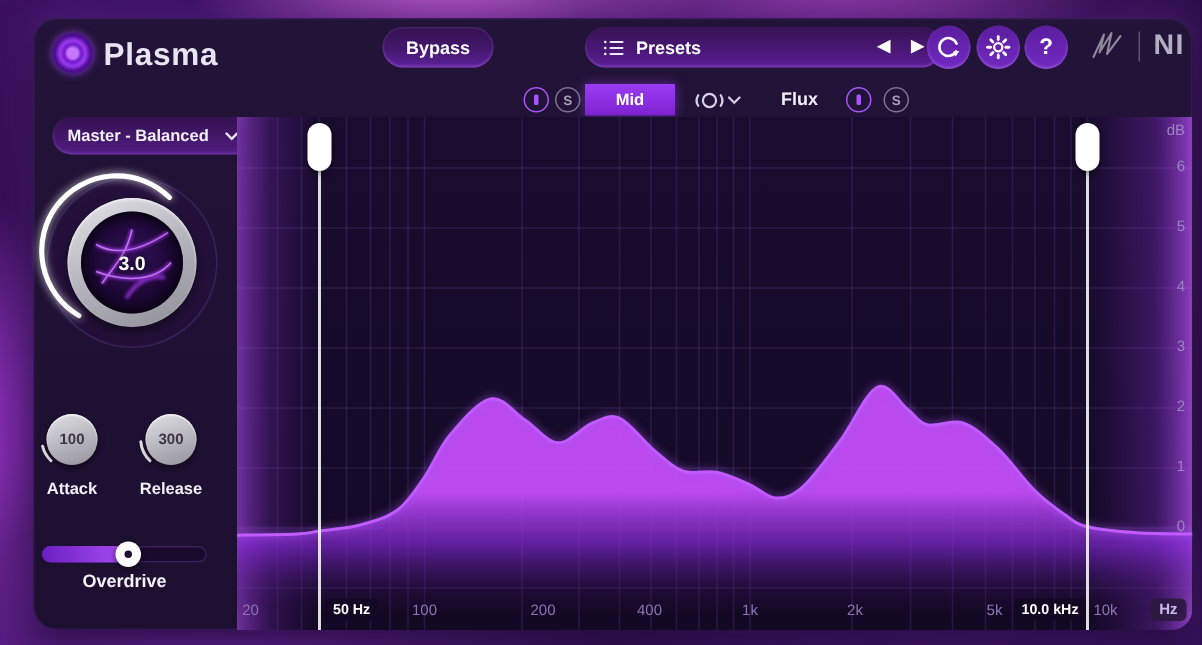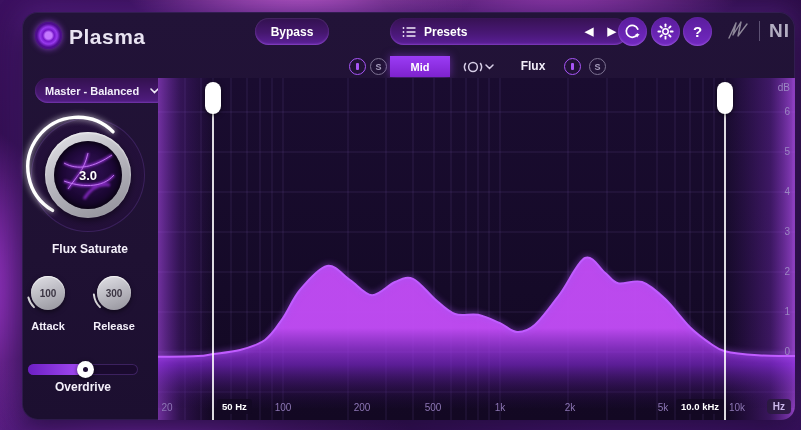--- a/index.html
+++ b/index.html
@@ -194,21 +194,20 @@
         </g>
         <g fill="none" stroke="#d18bff" stroke-width="1" opacity="0.8">
           <path d="M10 22 C 24 30, 40 26, 58 14"></path>
           <path d="M14 48 C 22 36, 30 30, 34 12"></path>
           <path d="M10 40 C 26 46, 48 48, 60 34"></path>
         </g>
       </svg>
       <div class="knob-value">3.0</div>
     </div>
   </div>
-  <div class="big-label">Flux Saturate</div>
 
   <div class="mini-knob" style="left:3px;top:258px">
     <svg width="46" height="46" viewBox="0 0 46 46">
       <path d="M 9.0 37.1 A 20 20 0 0 1 3.4 27.5" fill="none" stroke="#fff" stroke-width="2" stroke-linecap="round" opacity=".9"></path>
     </svg>
     <div class="face">100</div>
   </div>
   <div class="mini-knob" style="left:69px;top:258px">
     <svg width="46" height="46" viewBox="0 0 46 46">
       <path d="M 9.0 37.1 A 20 20 0 0 1 2.9 24.5" fill="none" stroke="#fff" stroke-width="2" stroke-linecap="round" opacity=".9"></path>
@@ -298,21 +297,21 @@
         <rect x="0" y="0" width="55" height="342" fill="url(#leftG)"></rect>
         <rect x="567" y="0" width="70" height="342" fill="url(#rightG)"></rect>
         <path d="M0,278.8C6.7,278.7 30.8,278.5 40,278.0C49.2,277.5 48.0,277.0 55,276.0C62.0,275.0 73.3,274.3 82,272.0C90.7,269.7 99.8,267.3 107,262.0C114.2,256.7 119.2,248.3 125,240.0C130.8,231.7 134.7,220.7 142,212.0C149.3,203.3 160.7,189.7 169,188.0C177.3,186.3 184.5,197.1 192,202.0C199.5,206.9 206.5,216.9 214,217.2C221.5,217.5 230.2,206.7 237,204.0C243.8,201.3 248.3,197.9 255,200.8C261.7,203.7 270.0,215.3 277,221.2C284.0,227.1 289.8,233.4 297,236.0C304.2,238.6 312.5,235.3 320,236.8C327.5,238.3 335.5,242.3 342,245.2C348.5,248.1 353.2,253.7 359,254.0C364.8,254.3 369.8,253.1 377,246.8C384.2,240.5 393.7,227.1 402,216.0C410.3,204.9 419.5,183.5 427,180.0C434.5,176.5 441.5,190.6 447,194.8C452.5,199.0 453.8,203.7 460,205.2C466.2,206.7 476.2,201.4 484,204.0C491.8,206.6 499.0,213.3 507,220.8C515.0,228.3 524.5,241.8 532,249.2C539.5,256.6 546.2,261.2 552,265.2C557.8,269.2 559.0,271.2 567,273.2C575.0,275.2 588.3,276.4 600,277.2C611.7,278.0 630.8,277.9 637,278.0L637,330L0,330Z" fill="url(#fillG)" stroke="none"></path>
         <path d="M0,278.8C6.7,278.7 30.8,278.5 40,278.0C49.2,277.5 48.0,277.0 55,276.0C62.0,275.0 73.3,274.3 82,272.0C90.7,269.7 99.8,267.3 107,262.0C114.2,256.7 119.2,248.3 125,240.0C130.8,231.7 134.7,220.7 142,212.0C149.3,203.3 160.7,189.7 169,188.0C177.3,186.3 184.5,197.1 192,202.0C199.5,206.9 206.5,216.9 214,217.2C221.5,217.5 230.2,206.7 237,204.0C243.8,201.3 248.3,197.9 255,200.8C261.7,203.7 270.0,215.3 277,221.2C284.0,227.1 289.8,233.4 297,236.0C304.2,238.6 312.5,235.3 320,236.8C327.5,238.3 335.5,242.3 342,245.2C348.5,248.1 353.2,253.7 359,254.0C364.8,254.3 369.8,253.1 377,246.8C384.2,240.5 393.7,227.1 402,216.0C410.3,204.9 419.5,183.5 427,180.0C434.5,176.5 441.5,190.6 447,194.8C452.5,199.0 453.8,203.7 460,205.2C466.2,206.7 476.2,201.4 484,204.0C491.8,206.6 499.0,213.3 507,220.8C515.0,228.3 524.5,241.8 532,249.2C539.5,256.6 546.2,261.2 552,265.2C557.8,269.2 559.0,271.2 567,273.2C575.0,275.2 588.3,276.4 600,277.2C611.7,278.0 630.8,277.9 637,278.0" fill="none" stroke="#c05cff" stroke-width="2" stroke-linecap="round" style="filter: drop-shadow(rgba(168, 85, 247, 0.9) 0px 0px 3px);"></path>
         <rect x="54" y="6" width="2" height="336" fill="rgba(255,255,255,0.85)"></rect>
         <rect x="566" y="6" width="2" height="336" fill="rgba(255,255,255,0.85)"></rect>
       </svg>
       <div class="ftick" style="left: 9px;">20</div>
       <div class="ftick" style="left: 125px;">100</div>
       <div class="ftick" style="left: 204px;">200</div>
-      <div class="ftick" style="left: 275px;">500</div>
+      <div class="ftick" style="left: 275px;">400</div>
       <div class="ftick" style="left: 342px;">1k</div>
       <div class="ftick" style="left: 412px;">2k</div>
       <div class="ftick" style="left: 505px;">5k</div>
       <div class="ftick" style="left: 579px;">10k</div>
       <div class="dtick" style="top: 4px; text-align: right;">dB</div>
       <div class="dtick" style="top: 28px;">6</div>
       <div class="dtick" style="top: 68px;">5</div>
       <div class="dtick" style="top: 108px;">4</div>
       <div class="dtick" style="top: 148px;">3</div>
       <div class="dtick" style="top: 188px;">2</div>

